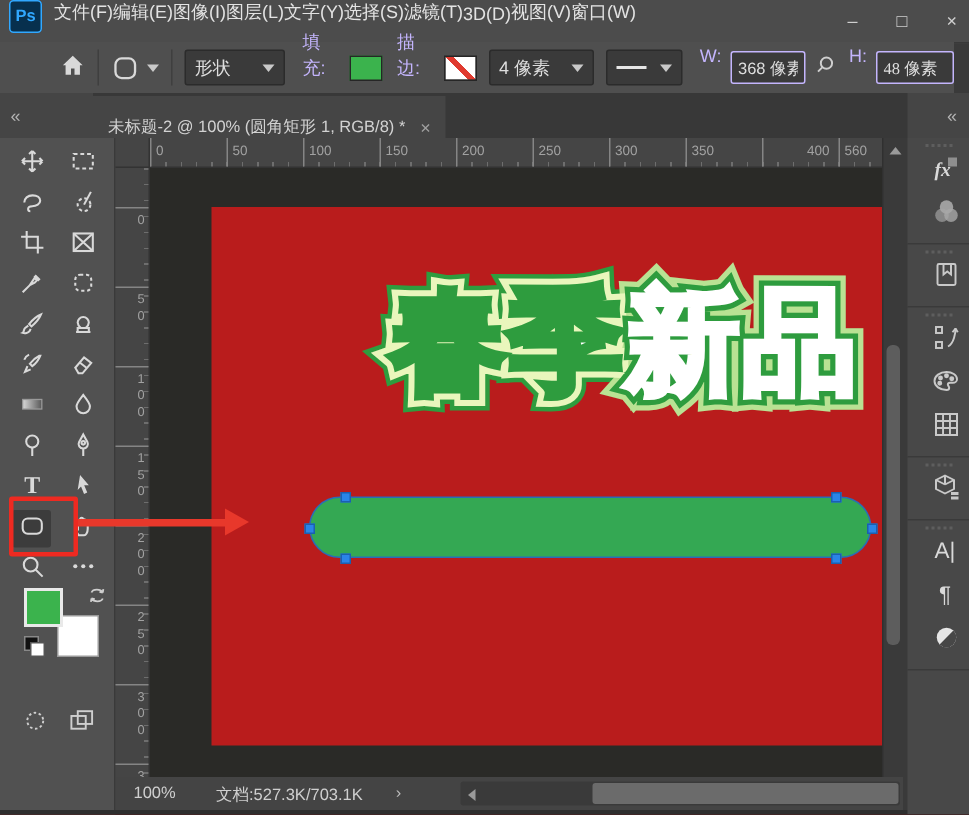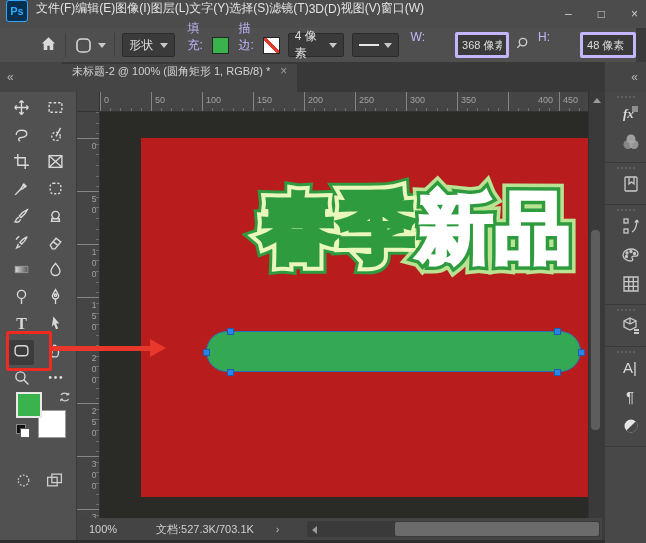--- a/index.html
+++ b/index.html
@@ -17,29 +17,29 @@
            font-size:12px;color:#cfcfcf;}
   
   .optionsbar{position:absolute;left:0;top:28px;width:610px;height:34px;background:#4f4f4f;
               border-bottom:1px solid #353535;display:flex;align-items:center;font-size:12px;padding-left:26px;}
   .osep{width:1px;height:24px;background:#3f3f3f;margin:0 8px;}
   .chev{width:0;height:0;border-left:4px solid transparent;border-right:4px solid transparent;
         border-top:5px solid #c9c9c9;margin-left:5px;}
   .ddl{background:#3a3a3a;border:1px solid #2b2b2b;border-radius:2px;height:22px;
        display:flex;align-items:center;padding:0 6px;color:#dedede;}
   .swatch{width:22px;height:15px;border:1px solid #262626;}
-  .field{background:#3a3a3a;border:3px solid #c4b5fd;border-radius:2px;height:20px;
-         color:#dedede;font-size:11px;padding:0 4px;font-family:"Liberation Sans",sans-serif;margin-left:24px;}
+  .field{background:#3a3a3a;border:1px solid #c4b5fd;border-radius:2px;height:20px;
+         color:#dedede;font-size:11px;padding:0 4px;font-family:"Liberation Sans",sans-serif;}
   .olabel{margin:0 6px 16px 2px;color:#c4b5fd;}
   
   .tabrow{position:absolute;left:0;top:62px;width:646px;height:30px;background:#383838;}
   .leftcap{position:absolute;left:0;top:0;width:62px;height:30px;background:#454545;
            color:#b5b5b5;font-size:12px;line-height:30px;padding-left:7px;box-sizing:border-box;}
   .tab{position:absolute;left:62px;top:2px;height:28px;background:#454545;
-       display:flex;align-items:flex-start;padding:0 10px;font-size:11px;color:#d2d2d2;gap:10px;}
+       display:flex;align-items:flex-end;padding:0 10px;font-size:11px;color:#d2d2d2;gap:10px;}
   .tabclose{color:#9f9f9f;font-size:12px;}
   .rightcap{position:absolute;right:0;top:0;width:41px;height:30px;background:#454545;
             color:#b5b5b5;font-size:12px;line-height:30px;text-align:right;padding-right:8px;box-sizing:border-box;}
   
   .toolbar{position:absolute;left:0;top:92px;width:77px;height:451px;background:#515151;
            border-right:1px solid #3a3a3a;box-sizing:border-box;}
   .toolgrid{display:grid;grid-template-columns:repeat(2,26px);gap:2px 8px;justify-content:center;padding-top:5px;}
   .tool{width:26px;height:25px;display:flex;align-items:center;justify-content:center;border-radius:2px;}
   .tool.sel{background:#3c3c3c;}
   .colorctl{position:absolute;left:0;top:296px;width:77px;height:80px;}
@@ -89,21 +89,21 @@
   .handle{position:absolute;width:7px;height:7px;background:#2a84e8;border:1px solid #1b5fb0;box-sizing:border-box;}
   
   .vscroll{position:absolute;left:588px;top:92px;width:14px;height:426px;background:#3a3a3a;border-left:1px solid #303030;box-sizing:border-box;}
   .varrow{position:absolute;left:4px;top:6px;width:0;height:0;border-left:4px solid transparent;
           border-right:4px solid transparent;border-bottom:5px solid #9a9a9a;}
   .vthumb{position:absolute;left:2px;top:138px;width:9px;height:200px;background:#5d5d5d;border-radius:4px;}
   
   .statusbar{position:absolute;left:77px;top:518px;width:525px;height:22px;background:#444444;
              display:flex;align-items:center;font-size:11px;color:#cfcfcf;}
   .szoom{margin-left:12px;width:55px;}
-  .sdoc{margin-left:12px;}
+  .sdoc{margin-left:0;}
   .sfly{margin-left:22px;color:#bdbdbd;}
   .hscroll{position:absolute;left:230px;top:3px;right:2px;bottom:3px;background:#3a3a3a;border-radius:2px;}
   .harrow{position:absolute;left:5px;top:4.5px;width:0;height:0;border-top:4px solid transparent;
           border-bottom:4px solid transparent;border-right:5px solid #9a9a9a;}
   .hthumb{position:absolute;left:88px;top:1px;bottom:1px;right:1px;background:#6b6b6b;border-radius:2px;}
   .btmstrip{position:absolute;left:0;top:540px;width:646px;height:3px;background:#2e2e2e;}
   
   .rightpanel{position:absolute;left:605px;top:92px;width:41px;height:451px;background:#484848;}
   .pgroup{border-bottom:1px solid #3a3a3a;padding:3px 0 4px;}
   .pgroup::before{content:"";display:block;width:18px;margin:1px auto 2px;
@@ -173,21 +173,21 @@
     </div>
     <span class="olabel" style="margin-left:12px">W:</span>
     <input class="field" style="width: 40px;" readonly="" value="368 像素">
     <span style="margin:0 6px">
       <svg width="15" height="15" viewBox="0 0 16 16" fill="none" stroke="#cfcfcf" stroke-width="1.4">
           <circle cx="8.5" cy="6.5" r="4"></circle>
           <path d="M5.5 9.5 2.5 12.5"></path>
         </svg>
     </span>
     <span class="olabel">H:</span>
-    <input class="field" style="width: 42px;" readonly="" value="48 像素">
+    <input class="field" style="width: 42px; font-family: Liberation Serif, serif;" readonly="" value="48 像素">
   </div>
 
   <div class="tabrow">
     <div class="leftcap">«</div>
     <div class="tab">
       <span>未标题-2 @ 100% (圆角矩形 1, RGB/8) *</span>
       <span class="tabclose">×</span>
     </div>
     <div class="rightcap">«</div>
   </div>
@@ -356,21 +356,21 @@
   <div class="hruler">
       <span class="hlab" style="left: 0px;">0</span>
       <span class="hlab" style="left: 51px;">50</span>
       <span class="hlab" style="left: 102px;">100</span>
       <span class="hlab" style="left: 153px;">150</span>
       <span class="hlab" style="left: 204px;">200</span>
       <span class="hlab" style="left: 255px;">250</span>
       <span class="hlab" style="left: 306px;">300</span>
       <span class="hlab" style="left: 357px;">350</span>
       <span class="hlab" style="left: 408px; padding-left: 29px;">400</span>
-      <span class="hlab" style="left: 459px;">450</span>
+      <span class="hlab" style="left: 459px;">560</span>
     </div>
   <div class="vruler">
       <span class="vlab" style="top: 26px;">0</span>
       <span class="vlab" style="top: 79px;">50</span>
       <span class="vlab" style="top: 132px;">100</span>
       <span class="vlab" style="top: 185px;">150</span>
       <span class="vlab" style="top: 238px;">200</span>
       <span class="vlab" style="top: 291px;">250</span>
       <span class="vlab" style="top: 344px;">300</span>
       <span class="vlab" style="top: 397px;">350</span>

